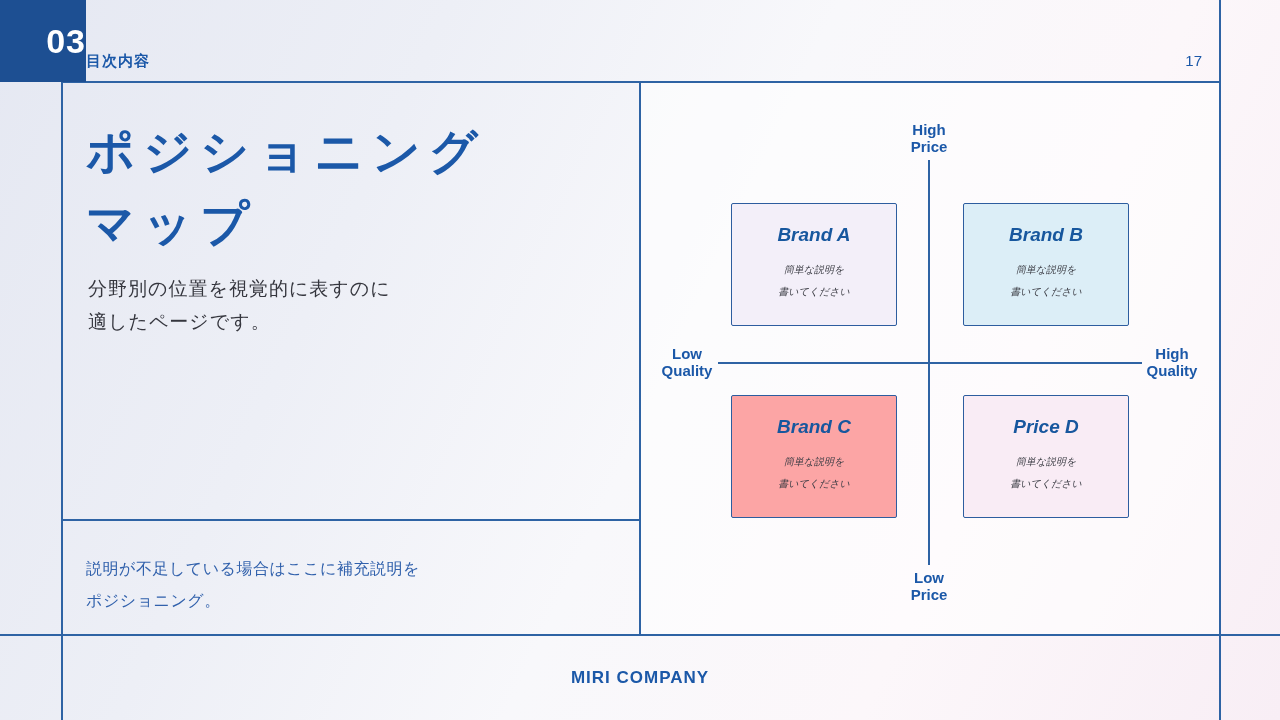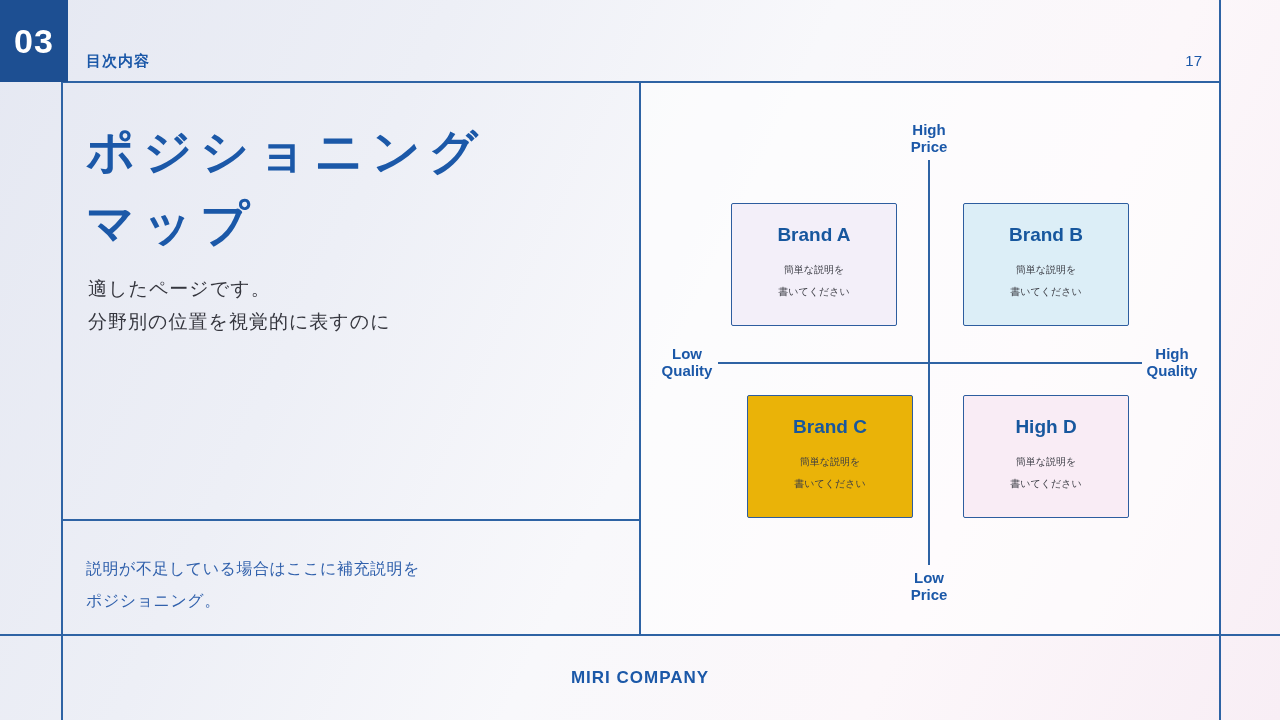--- a/index.html
+++ b/index.html
@@ -24,23 +24,23 @@
   .vline, .hline { position: absolute; background: var(--line); }
   .left-border   { left: 61px;  top: 0; width: 2px; height: 720px; }
   .right-border  { left: 1219px; top: 0; width: 2px; height: 720px; }
   .header-divider{ left: 61px; top: 81px; width: 1160px; height: 2px; }
   .footer-divider{ left: 0; top: 634px; width: 1280px; height: 2px; }
   .panel-divider { left: 639px; top: 81px; width: 2px; height: 555px; }
   .note-divider  { left: 61px; top: 519px; width: 579px; height: 2px; }
 
   
   .section-number-box {
-    position: absolute; left: 0; top: 0; width: 68px; height: 82px;
+    position: absolute; left: 0; top: 0; width: 86px; height: 82px;
     background: var(--accent);
-    display: flex; align-items: center; justify-content: center;
+    display: flex; align-items: center; justify-content: flex-end;
     color: #ffffff; font-size: 34px; font-weight: 700; letter-spacing: 1px;
   }
   .header-title {
     position: absolute; left: 86px; top: 52px;
     color: var(--title-blue); font-size: 15px; font-weight: 700; letter-spacing: 1px;
   }
   .page-number {
     position: absolute; left: 1140px; top: 52px; width: 62px; text-align: right;
     color: var(--title-blue); font-size: 15px; font-weight: 400;
   }
@@ -78,21 +78,21 @@
   .axis-label span { display: block; }
   .axis-top    { left: 288px; top: 38px;  transform: translateX(-50%); }
   .axis-bottom { left: 288px; top: 486px; transform: translateX(-50%); }
   .axis-left   { left: 46px;  top: 262px; transform: translateX(-50%); }
   .axis-right  { left: 531px; top: 262px; transform: translateX(-50%); }
 
   .brand-card {
     position: absolute; width: 166px; height: 123px;
     border: 1.5px solid var(--box-border); border-radius: 2px;
     display: flex; flex-direction: column; align-items: center;
-    padding-top: 20px; text-align: center;
+    padding-top: 20px; text-align: center; font-style: italic;
   }
   .brand-a { left: 90px;  top: 120px; }
   .brand-b { left: 322px; top: 120px; }
   .brand-c { left: 90px;  top: 312px; }
   .brand-d { left: 322px; top: 312px; }
   .brand-name {
     color: var(--brand-title); font-size: 19px; font-weight: 700; margin-bottom: 13px;
   }
   .brand-desc { color: #3b3c44; font-size: 10px; line-height: 22px; }
   .brand-desc span { display: block; }
@@ -117,22 +117,22 @@
   <span>03</span>
 </div>
 <div class="header-title">目次内容</div>
 <div class="page-number">17</div>
 
 <div class="page-title">
   <span>ポジショニング</span>
   <span>マップ</span>
 </div>
 <div class="page-description">
+  <span>分野別の位置を視覚的に表すのに</span>
   <span>適したページです。</span>
-  <span>分野別の位置を視覚的に表すのに</span>
 </div>
 <div class="note-text">
   <span>説明が不足している場合はここに補充説明を</span>
   <span>ポジショニング。</span>
 </div>
 
 <div class="map-panel">
   <div class="axis-v"></div>
   <div class="axis-h"></div>
 
@@ -160,29 +160,29 @@
       <span>書いてください</span>
     </div>
   </div>
   <div class="brand-card brand-b" style="background: rgb(220, 238, 247);">
     <div class="brand-name">Brand B</div>
     <div class="brand-desc">
       <span>簡単な説明を</span>
       <span>書いてください</span>
     </div>
   </div>
-  <div class="brand-card brand-c" style="background: #eab308; margin-left: 16px;">
+  <div class="brand-card brand-c" style="background: #fca5a5;">
     <div class="brand-name">Brand C</div>
     <div class="brand-desc">
       <span>簡単な説明を</span>
       <span>書いてください</span>
     </div>
   </div>
   <div class="brand-card brand-d" style="background: rgb(249, 236, 245);">
-    <div class="brand-name">High D</div>
+    <div class="brand-name">Price D</div>
     <div class="brand-desc">
       <span>簡単な説明を</span>
       <span>書いてください</span>
     </div>
   </div>
 </div>
 
 <div class="footer">
   <span>MIRI COMPANY</span>
 </div>

